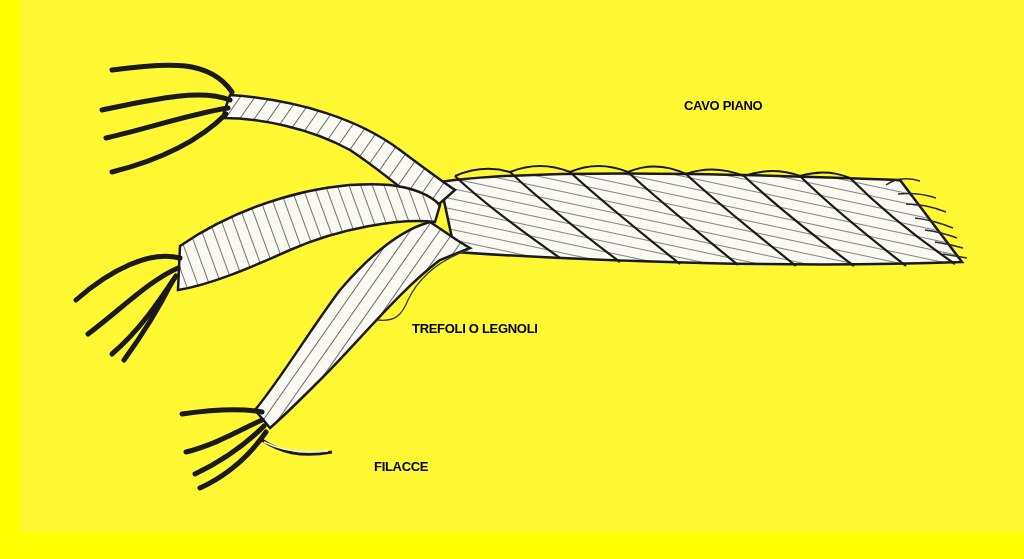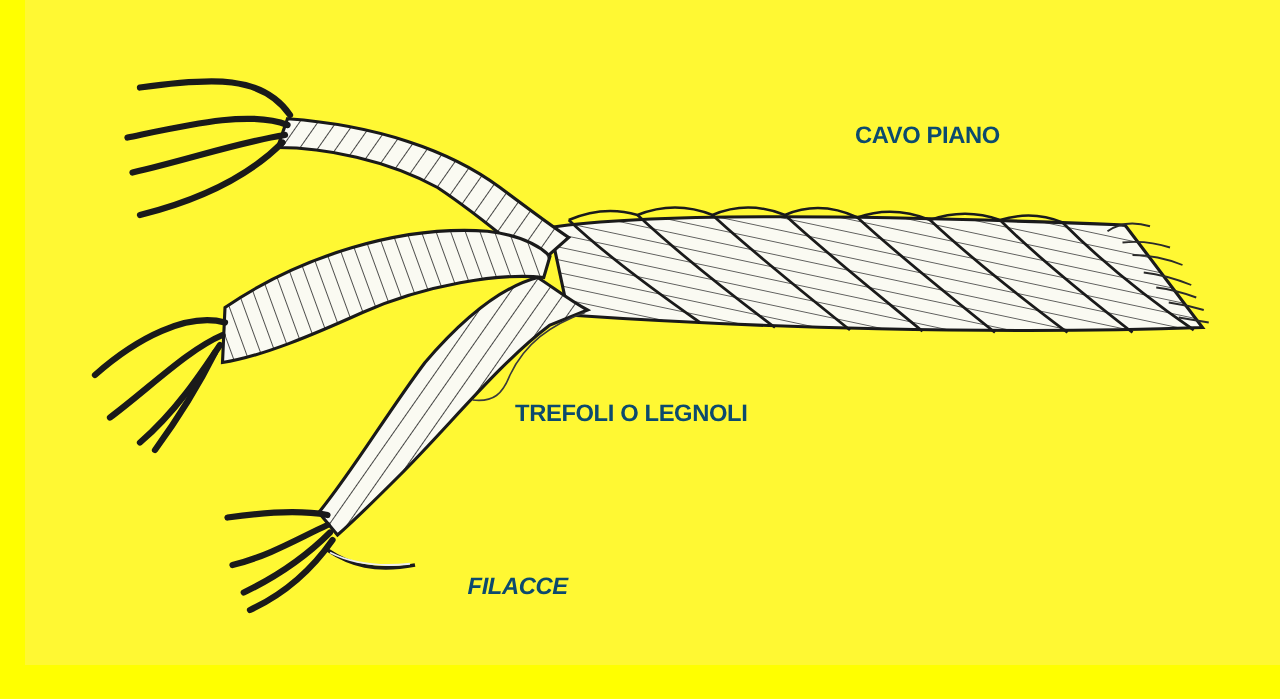--- a/index.html
+++ b/index.html
@@ -8,26 +8,26 @@
     background: #FFFF00;
     position: relative;
     font-family: "Liberation Sans", "DejaVu Sans", sans-serif;
   }
   .panel {
     position: absolute; left: 20px; top: 0; width: 1004px; height: 532px;
     background: #FFF833;
   }
   svg.drawing { position: absolute; left: 0; top: 0; }
   .label {
-    position: absolute; font-weight: bold; font-size: 19px; color: #0c4a6e;
+    position: absolute; font-weight: bold; font-size: 13px; color: #000000;
     letter-spacing: -0.3px; white-space: nowrap;
   }
   #lbl-cavo { left: 684px; top: 98px; }
   #lbl-trefoli { left: 412px; top: 321px; }
-  #lbl-filacce { left: 374px; top: 459px; font-style: italic; }
+  #lbl-filacce { left: 374px; top: 459px; }
 </style>
 </head>
 <body>
 
 <div class="panel"></div>
 
 <svg class="drawing" width="1024" height="559" viewBox="0 0 1024 559">
   <defs>
     <pattern id="hatch" patternUnits="userSpaceOnUse" width="12" height="12" patternTransform="rotate(35)">
       <rect width="12" height="12" fill="#FAFAF2"></rect>

